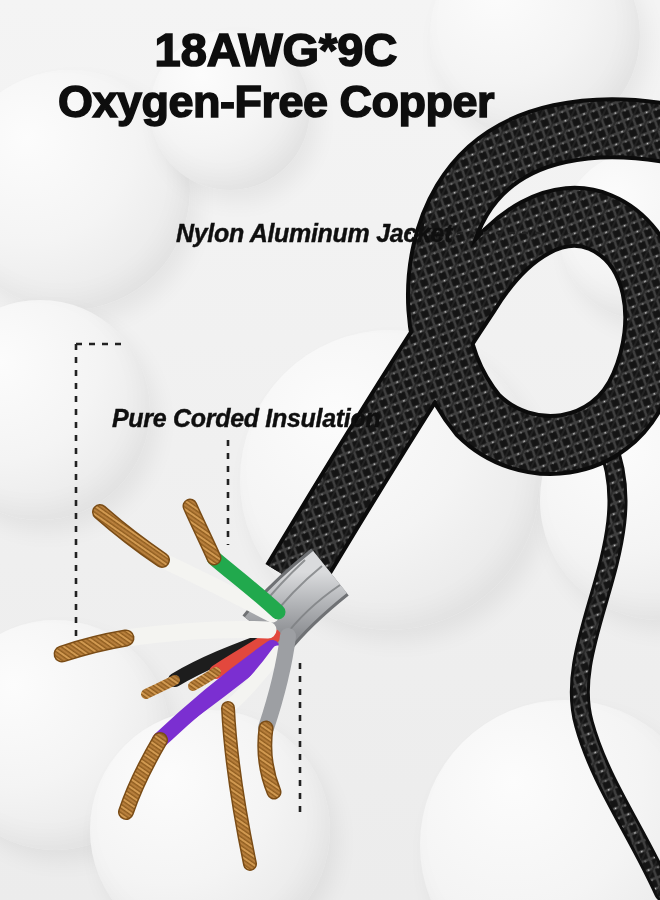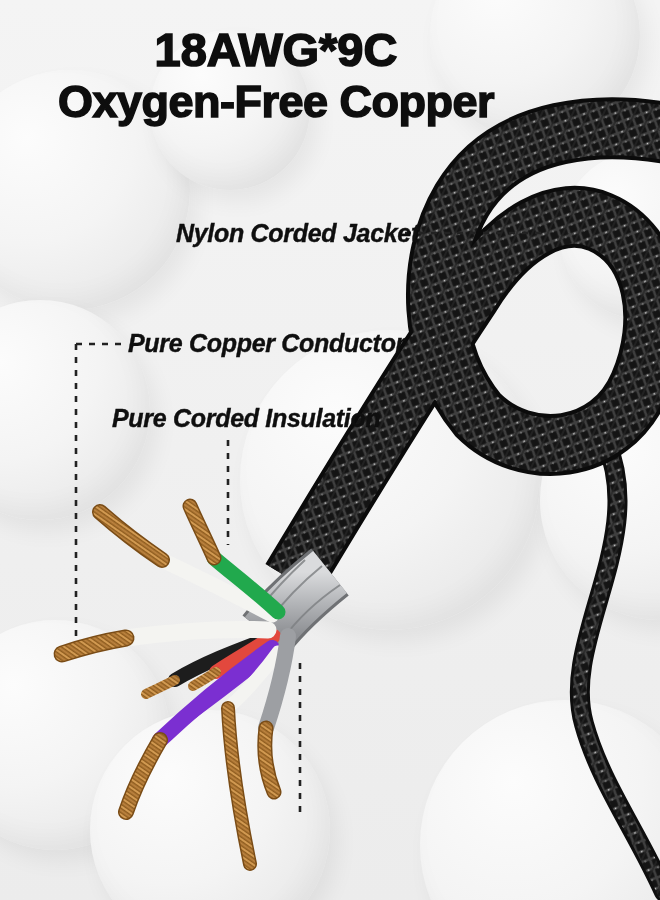--- a/index.html
+++ b/index.html
@@ -120,17 +120,16 @@
     <line x1="76" y1="344" x2="76" y2="636" stroke="#222" stroke-width="2.6" stroke-dasharray="6 7"></line>
     <line x1="228" y1="440" x2="228" y2="545" stroke="#222" stroke-width="2.6" stroke-dasharray="6 7"></line>
     <line x1="300" y1="812" x2="300" y2="656" stroke="#222" stroke-width="2.6" stroke-dasharray="6 7"></line>
   </svg>
 
   <div class="title">
     <div class="l1">18AWG*9C</div>
     <div class="l2">Oxygen-Free Copper</div>
   </div>
 
-  <div class="callout co-nylon">Nylon Corded Jacket</div>
-  <div class="callout co-copper">Pure Copper Conductor</div>
+  <div class="callout co-nylon">Nylon Aluminum Jacket</div>
   <div class="callout co-insulation">Pure Corded Insulation</div>
 
 </div>
 
 </body></html>

